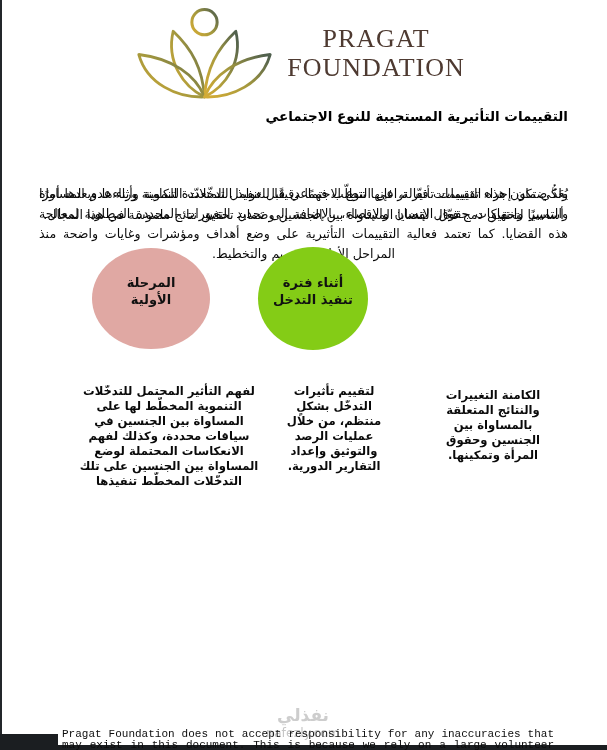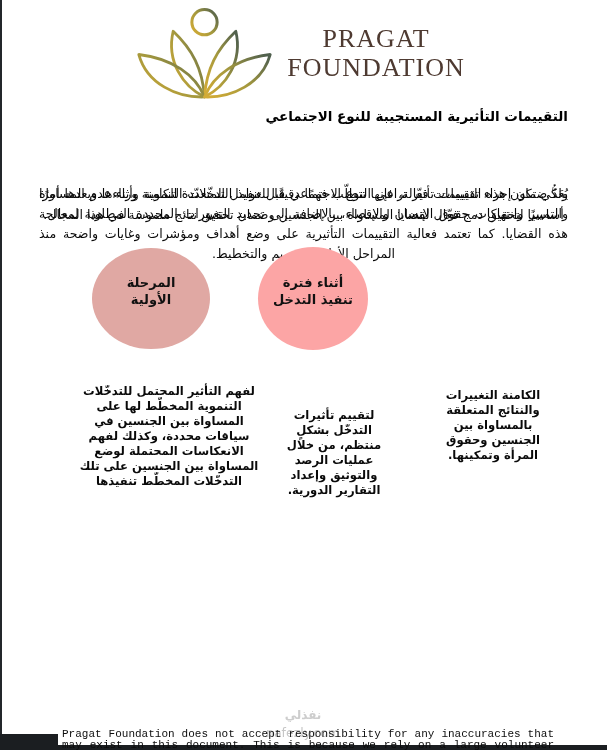--- a/index.html
+++ b/index.html
@@ -38,35 +38,35 @@
   .circle span{display:block;transform:translateY(-8px);}
   .circle-0{left:92px;top:248px;width:118px;height:101px;}
   .circle-1{left:258px;top:247px;width:110px;height:103px;}
   .circle-2{left:422px;top:247px;width:120px;height:103px;}
   
   .col{
     position:absolute;direction:rtl;text-align:center;
     font-weight:bold;font-size:11.6px;line-height:15px;color:#0a0a0a;
   }
   .col-0{left:76px;top:384px;width:186px;}
-  .col-1{left:283px;top:408px;width:102px;}
+  .col-1{left:283px;top:384px;width:102px;}
   .col-2{left:444px;top:388px;width:98px;}
   
   .footer{
     position:absolute;left:62px;top:701px;width:492px;z-index:2;
     font-family:Liberation Mono, monospace;
     font-size:11px;line-height:11.4px;color:#0d0d0d;
     text-align:justify;text-align-last:left;margin-top:28px;
   }
   
   .watermark{
     position:absolute;left:303px;top:705px;transform:translateX(-50%);
     text-align:center;z-index:1;color:#c8c8c8;
   }
-  .watermark .wm-ar{font-size:12px;font-weight:bold;line-height:20px;letter-spacing:1px;color:#cdcdcd;}
+  .watermark .wm-ar{font-size:17px;font-weight:bold;line-height:20px;letter-spacing:1px;color:#cdcdcd;}
   .watermark .wm-domain{font-size:12.5px;line-height:15px;color:#c6c6c6;}
   
   .edge-left{position:absolute;left:0;top:0;width:2px;height:750px;background:#23262a;}
   .edge-bottom{position:absolute;left:0;bottom:0;width:607px;height:5px;background:#1b1e21;}
   .edge-corner{position:absolute;left:0;bottom:0;width:58px;height:16px;background:#1b1e21;}
 </style>
 </head>
 <body>
 
 <div class="page">
@@ -93,21 +93,21 @@
   </div>
 
   <div class="doc-title">التقييمات التأثيرية المستجيبة للنوع الاجتماعي</div>
 
   <div class="para para-1">يُعَدُّ ضمان إجراء تقييمات تأثير تراعي النوع الاجتماعي قبل تنفيذ التدخّلات التنموية وأثناءها وبعدها أمرًا أساسيًا لتحقيق دمج فعّال لقضايا المساواة بين الجنسين وضمان تحقيق نتائج ملموسة في هذا المجال.</div>
   <div class="para para-2">ولكي تكون هذه التقييمات فعّالة، فإنها تتطلّب فهمًا دقيقًا للعوامل المتعدّدة الكامنة وراء عدم المساواة والتمييز وانتهاكات حقوق الإنسان والإقصاء، بالإضافة إلى تحديد التغييرات المحددة المطلوبة لمعالجة هذه القضايا. كما تعتمد فعالية التقييمات التأثيرية على وضع أهداف ومؤشرات وغايات واضحة منذ المراحل الأولى للتصميم والتخطيط.</div>
 
   <div class="circle circle-0" id="c0" style="background: rgb(224, 168, 163);">
     <span>المرحلة الأولية</span>
   </div>
-  <div class="circle circle-1" id="c1" style="background: #fca5a5;">
+  <div class="circle circle-1" id="c1" style="background: #84cc16;">
     <span>أثناء فترة تنفيذ التدخل</span>
   </div>
 
   <div class="col col-0">لفهم التأثير المحتمل للتدخّلات التنموية المخطّط لها على المساواة بين الجنسين في سياقات محددة، وكذلك لفهم الانعكاسات المحتملة لوضع المساواة بين الجنسين على تلك التدخّلات المخطّط تنفيذها</div>
   <div class="col col-1">لتقييم تأثيرات التدخّل بشكلٍ منتظم، من خلال عمليات الرصد والتوثيق وإعداد التقارير الدورية.</div>
   <div class="col col-2">الكامنة التغييرات والنتائج المتعلقة بالمساواة بين الجنسين وحقوق المرأة وتمكينها.</div>
 
   <div class="watermark">
     <div class="wm-ar">نفذلي</div>
     <div class="wm-domain">nafezly.com</div>

